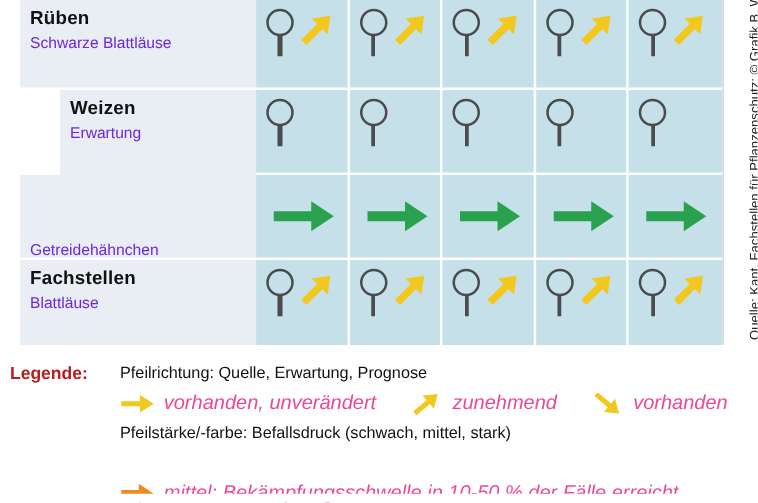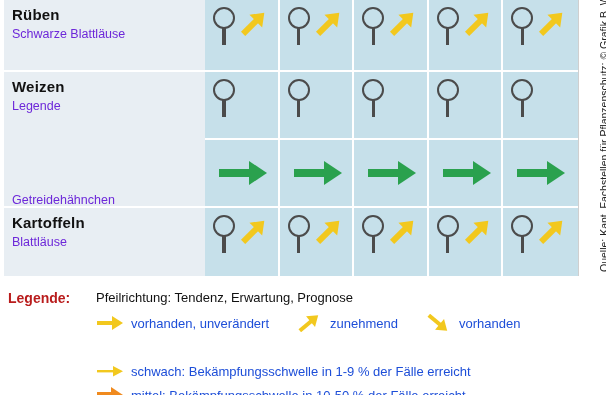--- a/index.html
+++ b/index.html
@@ -19,21 +19,21 @@
 
   
   #table {
     position: absolute;
     left: 0; top: 0;
     width: 578px;
     height: 276px;
   }
   .rowlabel-col {
     position: absolute;
-    left: 4px;
+    left: 16px;
     width: 205px;
     background: #e8eef3;
     border-bottom: 2px solid #ffffff;
     padding: 6px 8px 0 8px;
   }
   .rowlabel-col.last { border-bottom: none; }
   .crop {
     font-size: 15px;
     font-weight: bold;
     color: #111111;
@@ -148,22 +148,23 @@
     color: #111111;
     white-space: nowrap;
   }
   .lg-row {
     position: absolute;
     left: 96px;
     height: 22px;
     display: flex;
     align-items: center;
     white-space: nowrap;
-    font-size: 13px;
-    color: #1d4ed8;
+    font-size: 16px;
+    color: #ec4899;
+    font-style: italic;
   }
   .lg-row .txt { margin-left: 7px; }
   .lg-row .gap { width: 26px; }
   .ic {
     display: inline-block;
     width: 28px;
     height: 18px;
     position: relative;
     flex: 0 0 auto;
   }
@@ -253,23 +254,23 @@
           <svg width="36" height="36" viewBox="0 0 36 36">
               <g transform="rotate(-45 18 18)">
                 <rect x="4" y="15" width="20" height="6" fill="#f2c81e"></rect>
                 <polygon points="22,9 34,18 22,27" fill="#f2c81e"></polygon>
               </g>
             </svg>
         </div>
       </div>
     </div>
 
-    <div class="rowlabel-col" style="top:72px;height:76px;">
+    <div class="rowlabel-col" style="top:72px;height:76px;margin-left:32px;">
       <div class="crop">Weizen</div>
-      <div class="pest">Legende</div>
+      <div class="pest">Erwartung</div>
     </div>
     <div class="cellgrid" style="top:72px;height:68px;">
       <div class="cell" style="height:68px;">
         <div class="mag">
             <div class="lens"></div>
             <div class="handle"></div>
           </div>
       </div>
       <div class="cell" style="height:68px;">
         <div class="mag">
@@ -337,21 +338,21 @@
         <div class="arrow arr-right">
           <svg width="52" height="34" viewBox="0 0 52 34">
               <rect x="2" y="13" width="32" height="8" fill="#2aa14e"></rect>
               <polygon points="32,5 50,17 32,29" fill="#2aa14e"></polygon>
             </svg>
         </div>
       </div>
     </div>
 
     <div class="rowlabel-col last" style="top:208px;height:68px;">
-      <div class="crop">Kartoffeln</div>
+      <div class="crop">Fachstellen</div>
       <div class="pest">Blattläuse</div>
     </div>
     <div class="cellgrid lastrow" style="top:208px;height:68px;">
       <div class="cell" style="height:68px;">
         <div class="mag">
             <div class="lens"></div>
             <div class="handle"></div>
           </div>
         <div class="arrow arr-up">
           <svg width="36" height="36" viewBox="0 0 36 36">
@@ -421,21 +422,21 @@
     </div>
   </div>
 
   <div id="credit">
     <div class="vtext">Quelle: Kant. Fachstellen für Pflanzenschutz; © Grafik B. Wanner, Sc</div>
   </div>
 
   <div id="legend">
     <div id="legend-title">Legende:</div>
 
-    <div class="lg-line" style="top:12px;">Pfeilrichtung: Tendenz, Erwartung, Prognose</div>
+    <div class="lg-line" style="top:12px;">Pfeilrichtung: Quelle, Erwartung, Prognose</div>
 
     <div class="lg-row" style="top:34px;">
       <span class="ic">
         <svg width="28" height="18" viewBox="0 0 28 18">
             <rect x="1" y="7" width="17" height="4" fill="#f2c81e"></rect>
             <polygon points="16,2 27,9 16,16" fill="#f2c81e"></polygon>
           </svg>
       </span>
       <span class="txt">vorhanden, unverändert</span>
       <span class="gap"></span>
@@ -453,30 +454,22 @@
         <svg width="28" height="18" viewBox="0 0 28 18">
             <g transform="rotate(40 14 9)">
               <rect x="2" y="7" width="16" height="4" fill="#f2c81e"></rect>
               <polygon points="16,2 26,9 16,16" fill="#f2c81e"></polygon>
             </g>
           </svg>
       </span>
       <span class="txt">vorhanden</span>
     </div>
 
-
-    <div class="lg-row" style="top:82px;">
-      <span class="ic">
-        <svg width="28" height="18" viewBox="0 0 28 18">
-            <rect x="1" y="8" width="17" height="2.4" fill="#f2c81e"></rect>
-            <polygon points="17,4 27,9.2 17,14.5" fill="#f2c81e"></polygon>
-          </svg>
-      </span>
-      <span class="txt">schwach: Bekämpfungsschwelle in 1-9 % der Fälle erreicht</span>
-    </div>
+    <div class="lg-line" style="top:60px;">Pfeilstärke/-farbe: Befallsdruck (schwach, mittel, stark)</div>
+
 
     <div class="lg-row" style="top:106px;">
       <span class="ic">
         <svg width="28" height="18" viewBox="0 0 28 18">
             <rect x="1" y="6" width="16" height="6" fill="#f08a1e"></rect>
             <polygon points="15,1 27,9 15,17" fill="#f08a1e"></polygon>
           </svg>
       </span>
       <span class="txt">mittel: Bekämpfungsschwelle in 10-50 % der Fälle erreicht</span>
     </div>

